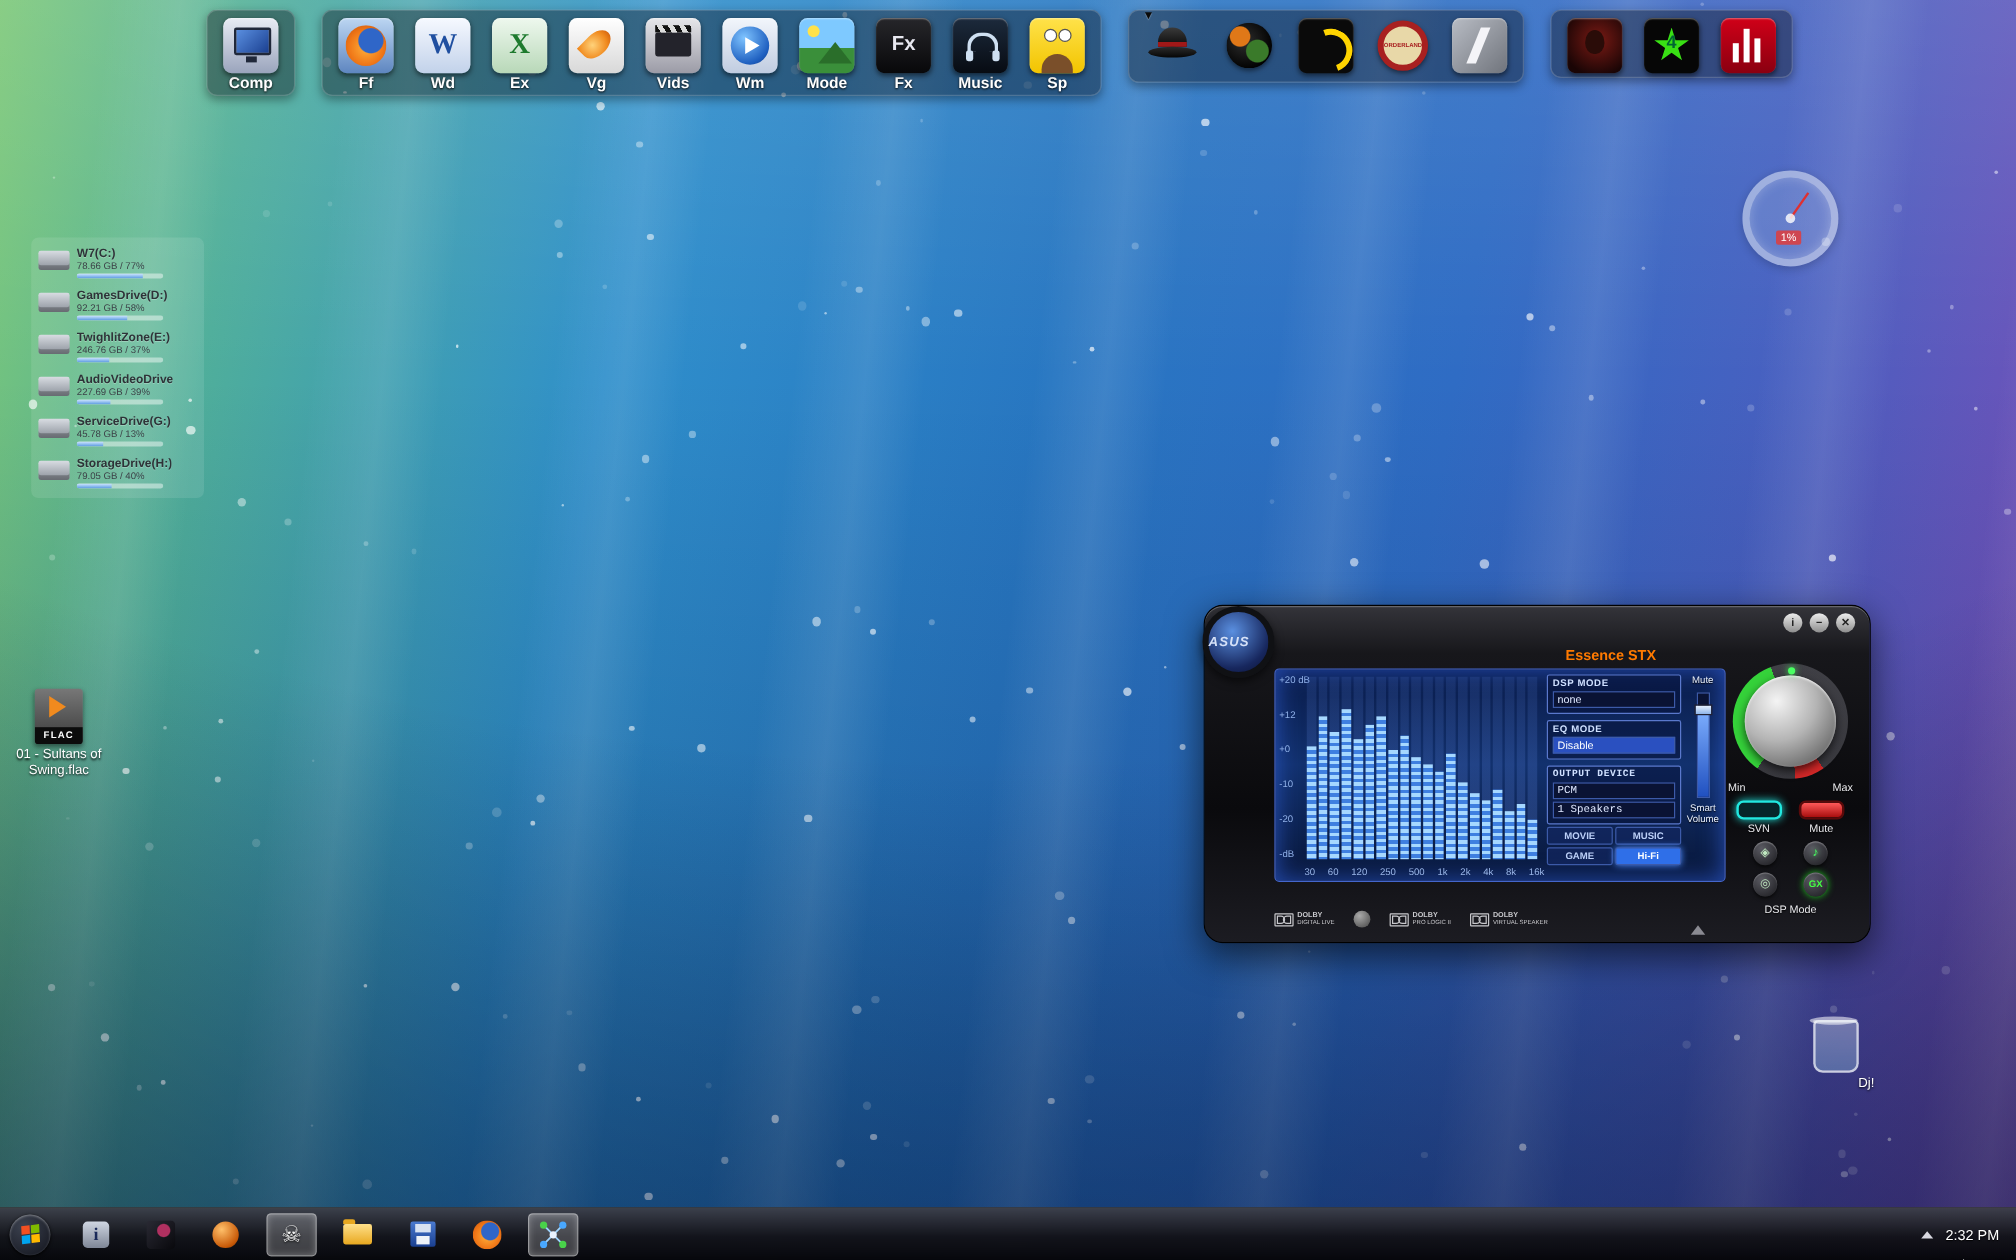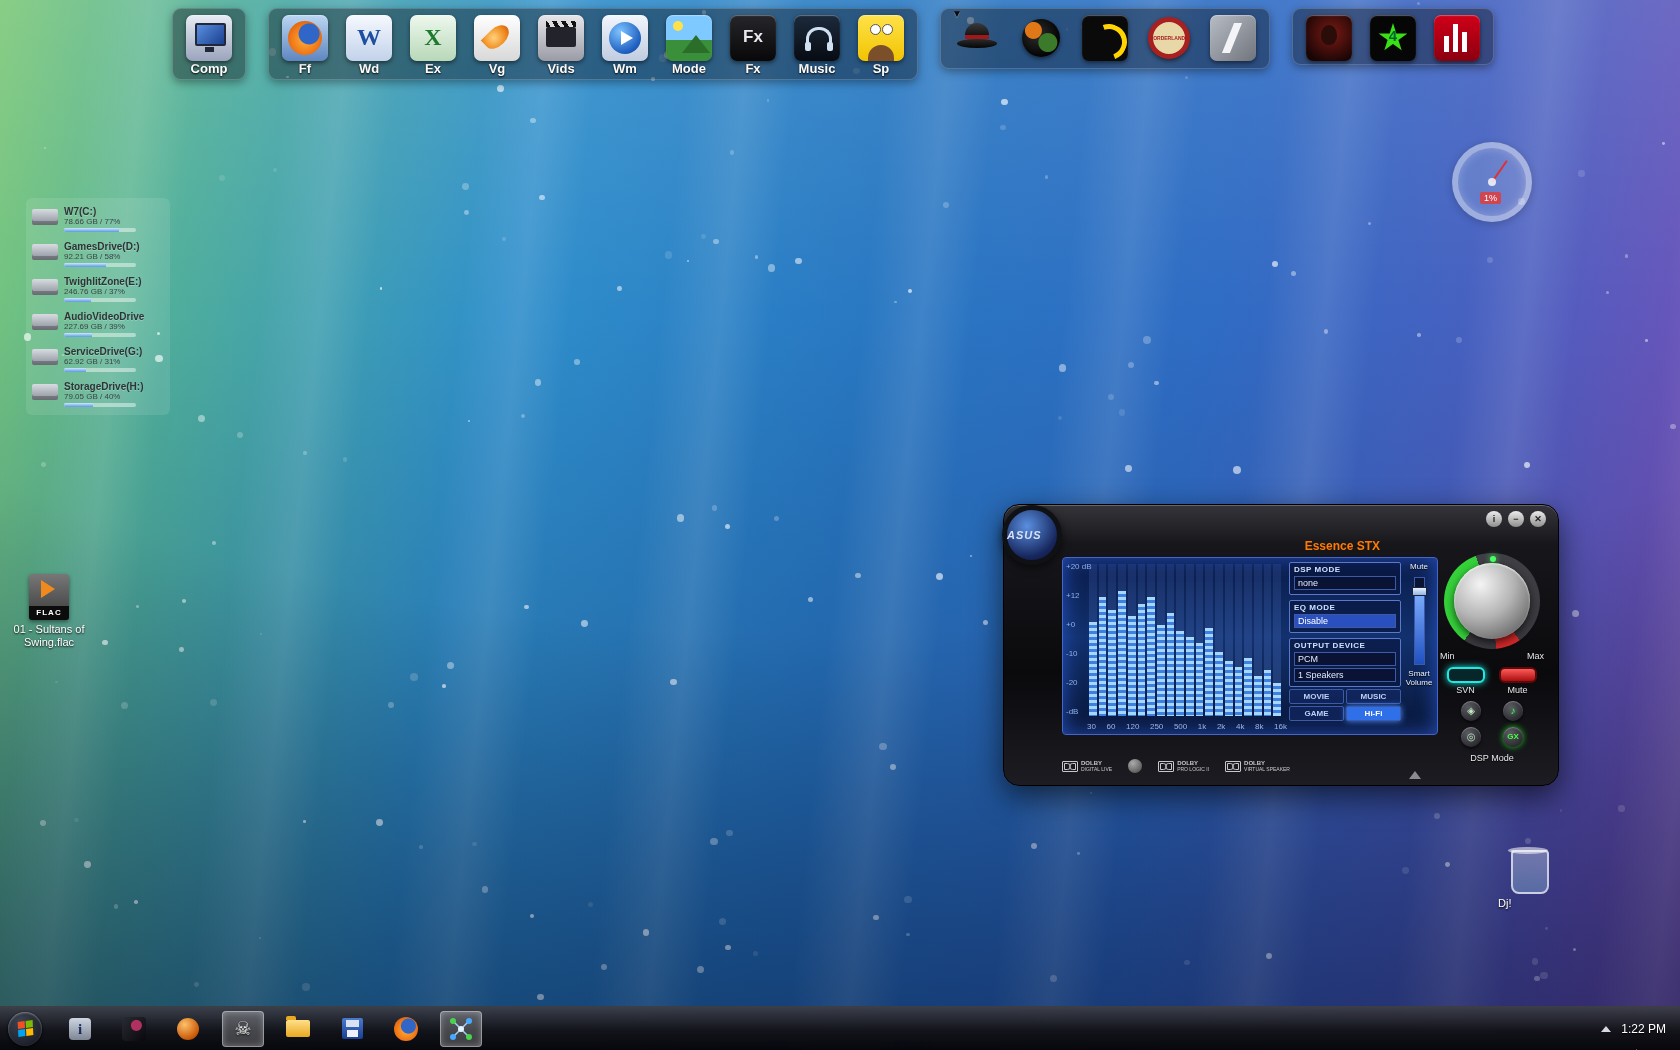--- a/index.html
+++ b/index.html
@@ -157,21 +157,21 @@
   .pill-svn{background:#06262a;border:2px solid #22e8e0;box-shadow:0 0 7px #22e8e0;}
   .pill-mute{background:linear-gradient(180deg,#ff5a5a,#a80e0e);border:2px solid #5a0a0a;}
   .pill-labels{display:flex;justify-content:space-around;margin:2px 4px 6px;color:#e8e8ec;font-size:9px;text-shadow:0 1px 1px #000;}
   .rb-row{display:flex;justify-content:space-around;margin:0 14px 6px;}
   .rbtn{width:20px;height:20px;border-radius:50%;background:radial-gradient(circle at 35% 30%,#5a5a62,#1a1a1e);box-shadow:0 2px 3px rgba(0,0,0,.6), inset 0 1px 1px rgba(255,255,255,.3);cursor:pointer;color:#bfe8bf;font-size:10px;line-height:20px;text-align:center;}
   .rbtn.green{color:#49ff62;text-shadow:0 0 4px #49ff62;}
   .rbtn.gx{font-size:8px;font-weight:bold;color:#4f4;box-shadow:0 0 6px #2c2,inset 0 1px 1px rgba(255,255,255,.3);}
   .dspmode-label{color:#e8e8ec;font-size:9px;text-shadow:0 1px 1px #000;}
 
   
-  .bin-wrap{position:absolute;left:1498px;top:850px;width:64px;text-align:left;z-index:5;cursor:pointer;}
+  .bin-wrap{position:absolute;left:1498px;top:850px;width:64px;text-align:right;z-index:5;cursor:pointer;}
   .bin{width:34px;height:40px;margin:0 auto;border-radius:4px 4px 8px 8px;background:linear-gradient(180deg,rgba(220,235,250,.35),rgba(130,170,210,.45));border:2px solid rgba(255,255,255,.65);position:relative;}
   .bin::before{content:"";position:absolute;left:-5px;top:-5px;width:40px;height:7px;border-radius:50%;background:rgba(255,255,255,.55);}
 
   
   .taskbar{position:absolute;left:0;bottom:0;width:100%;height:44px;z-index:20;
     background:linear-gradient(180deg,rgba(60,62,72,.95),rgba(18,18,24,.97) 55%,rgba(6,6,10,.98));border-top:1px solid rgba(255,255,255,.22);
     display:flex;align-items:center;padding:0 8px;box-sizing:border-box;}
   .start-orb{width:34px;height:34px;border-radius:50%;background:radial-gradient(circle at 35% 28%,#3c4250,#12141c);box-shadow:inset 0 1px 2px rgba(255,255,255,.4),0 1px 3px #000;display:flex;align-items:center;justify-content:center;cursor:pointer;flex:none;}
   .flag{display:grid;grid-template-columns:7px 7px;grid-template-rows:7px 7px;gap:1px;transform:rotate(-3deg) skewY(-4deg);}
   .flag i{display:block;}
@@ -542,21 +542,21 @@
         <div class="drive-size">227.69 GB / 39%</div>
         <div class="bar-track">
           <div class="bar-fill" style="width: 39%;"></div>
         </div>
       </div>
   </div>
   <div class="drive-row">
     <div class="hdd"></div>
     <div class="drive-info">
         <div class="drive-name">ServiceDrive(G:)</div>
-        <div class="drive-size">62.92 GB / 31%</div>
+        <div class="drive-size">45.78 GB / 13%</div>
         <div class="bar-track">
           <div class="bar-fill" style="width: 31%;"></div>
         </div>
       </div>
   </div>
   <div class="drive-row" style="margin-bottom:0;">
     <div class="hdd"></div>
     <div class="drive-info">
         <div class="drive-name">StorageDrive(H:)</div>
         <div class="drive-size">79.05 GB / 40%</div>
@@ -678,21 +678,21 @@
 
     <div class="dsp-panel">
       <div class="fbox">
         <div class="fbox-cap">DSP MODE</div>
         <div class="fval">none</div>
       </div>
       <div class="fbox">
         <div class="fbox-cap">EQ MODE</div>
         <div class="fval sel">Disable</div>
       </div>
-      <div class="fbox" style="margin-bottom:2px;">
+      <div class="fbox" style="margin-bottom:2px;font-family:Liberation Mono, monospace;">
         <div class="fbox-cap">OUTPUT DEVICE</div>
         <div class="fval" style="margin-bottom:2px;">PCM</div>
         <div class="fval">1 Speakers</div>
       </div>
       <div class="modes">
         <div class="mode-btn">MOVIE</div>
         <div class="mode-btn">MUSIC</div>
         <div class="mode-btn">GAME</div>
         <div class="mode-btn active">Hi-Fi</div>
       </div>
@@ -806,16 +806,16 @@
         <circle cx="4" cy="4" r="3" fill="#49d24a"></circle>
           <circle cx="20" cy="4" r="3" fill="#49a8ff"></circle>
         <circle cx="12" cy="12" r="3" fill="#e8f2ff"></circle>
         <circle cx="4" cy="20" r="3" fill="#49a8ff"></circle>
           <circle cx="20" cy="20" r="3" fill="#49d24a"></circle>
       </svg>
     </div>
   </div>
   <div class="tray">
     <div class="tray-arrow"></div>
-    <div class="tray-time">1:22 PM</div>
+    <div class="tray-time">2:32 PM</div>
     <div class="watermark">my.cutzona.rs</div>
   </div>
 </div>
 
 </body></html>

